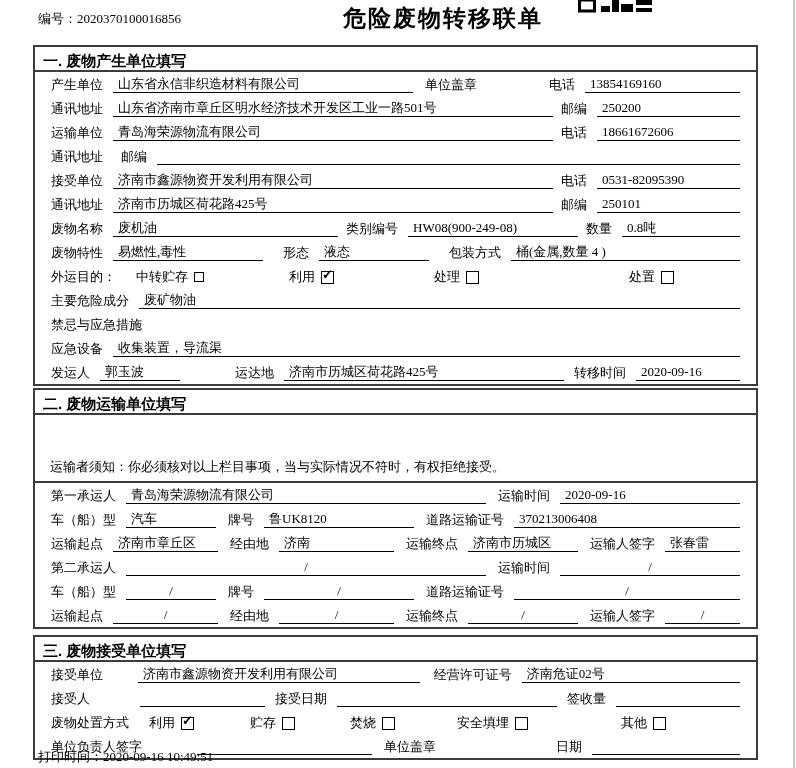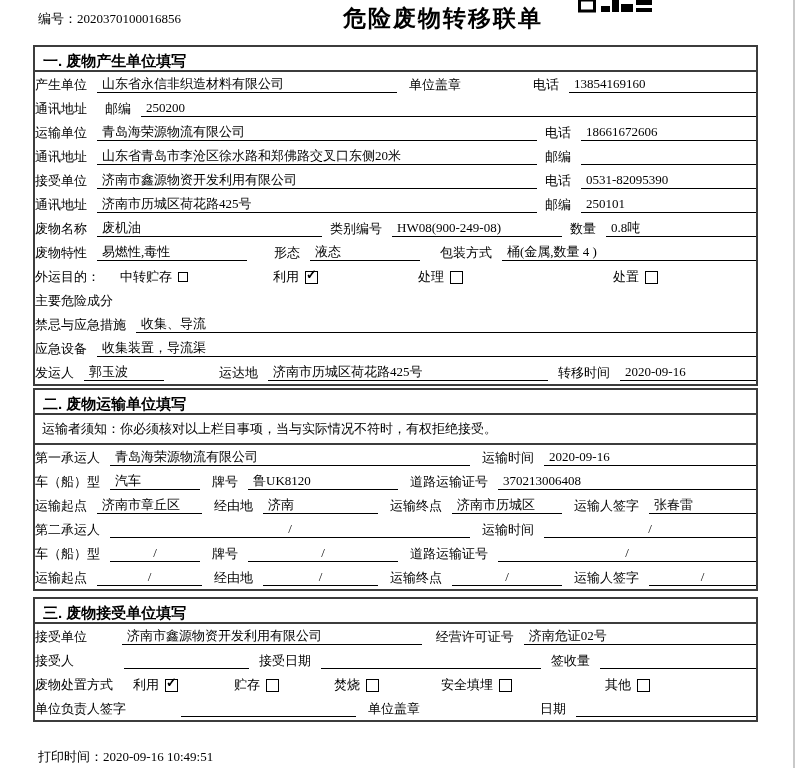--- a/index.html
+++ b/index.html
@@ -20,26 +20,26 @@
   .sec{border:2px solid #3c3c3c;background:#fff;}
   .sec+.sec{margin-top:2px;}
   .sec.gap{margin-top:6px;}
   .sec-title{
     font-family:"Liberation Sans","DejaVu Sans",sans-serif;
     font-weight:bold;font-size:15px;
     height:25px;box-sizing:border-box;padding:5px 8px 0;
     border-bottom:2px solid #3c3c3c;
   }
   .notice{
-    height:30px;display:flex;align-items:center;padding:0 7px;
-    border-bottom:2px solid #3c3c3c;box-sizing:border-box;
+    height:30px;display:flex;align-items:center;padding:0 15px;
+    border-bottom:2px solid #3c3c3c;box-sizing:border-box;margin-top:38px;
   }
   .row{
     height:24px;display:flex;align-items:flex-end;
-    padding:0 0 3px;box-sizing:border-box;line-height:16px;
+    padding:0 16px 3px;box-sizing:border-box;line-height:16px;
   }
   .lbl{white-space:nowrap;margin-right:10px;}
   .val{
     border-bottom:1px solid #000;padding:0 5px;white-space:nowrap;
     box-sizing:border-box;min-height:16px;overflow:hidden;
   }
   .fill{flex:1;}
   .ctr{text-align:center;}
   .opt{white-space:nowrap;display:inline-flex;align-items:center;}
   .cb{
@@ -79,34 +79,34 @@
     <div class="row">
       <span class="lbl">产生单位</span>
       <span class="val" style="width:300px">山东省永信非织造材料有限公司</span>
       <span class="lbl" style="margin-left:12px">单位盖章</span>
       <span class="lbl" style="margin-left:62px">电话</span>
       <span class="val fill">13854169160</span>
     </div>
 
     <div class="row">
       <span class="lbl">通讯地址</span>
+      <span class="val" style="width:440px">山东省济南市章丘区明水经济技术开发区工业一路501号</span>
       <span class="lbl" style="margin-left:8px">邮编</span>
       <span class="val fill">250200</span>
     </div>
 
     <div class="row">
       <span class="lbl">运输单位</span>
       <span class="val" style="width:440px">青岛海荣源物流有限公司</span>
       <span class="lbl" style="margin-left:8px">电话</span>
       <span class="val fill">18661672606</span>
     </div>
 
     <div class="row">
       <span class="lbl">通讯地址</span>
-      <span class="val" style="width:440px">山东省青岛市李沧区徐水路和郑佛路交叉口东侧20米</span>
       <span class="lbl" style="margin-left:8px">邮编</span>
       <span class="val fill"></span>
     </div>
 
     <div class="row">
       <span class="lbl">接受单位</span>
       <span class="val" style="width:440px">济南市鑫源物资开发利用有限公司</span>
       <span class="lbl" style="margin-left:8px">电话</span>
       <span class="val fill">0531-82095390</span>
     </div>
@@ -123,21 +123,21 @@
       <span class="val" style="width:225px">废机油</span>
       <span class="lbl" style="margin-left:8px">类别编号</span>
       <span class="val" style="width:170px">HW08(900-249-08)</span>
       <span class="lbl" style="margin-left:8px">数量</span>
       <span class="val fill">0.8吨</span>
     </div>
 
     <div class="row">
       <span class="lbl">废物特性</span>
       <span class="val" style="width:150px">易燃性,毒性</span>
-      <span class="lbl" style="margin-left:27px">形态</span>
+      <span class="lbl" style="margin-left:20px">形态</span>
       <span class="val" style="width:110px">液态</span>
       <span class="lbl" style="margin-left:20px">包装方式</span>
       <span class="val fill">桶(金属,数量 4 )</span>
     </div>
 
     <div class="row">
       <span class="lbl">外运目的：</span>
       <span class="opt" style="margin-left:10px">
         <span>中转贮存</span>
         <span class="cb sm"></span>
@@ -151,25 +151,25 @@
         <span class="cb"></span>
       </span>
       <span class="opt" style="margin-left:150px">
         <span>处置</span>
         <span class="cb"></span>
       </span>
     </div>
 
     <div class="row">
       <span class="lbl">主要危险成分</span>
+      <span class="val fill">废矿物油</span>
     </div>
 
     <div class="row">
       <span class="lbl">禁忌与应急措施</span>
-      <span class="val fill">收集、导流</span>
     </div>
 
     <div class="row">
       <span class="lbl">应急设备</span>
       <span class="val fill">收集装置，导流渠</span>
     </div>
 
     <div class="row">
       <span class="lbl">发运人</span>
       <span class="val" style="width:80px">郭玉波</span>

